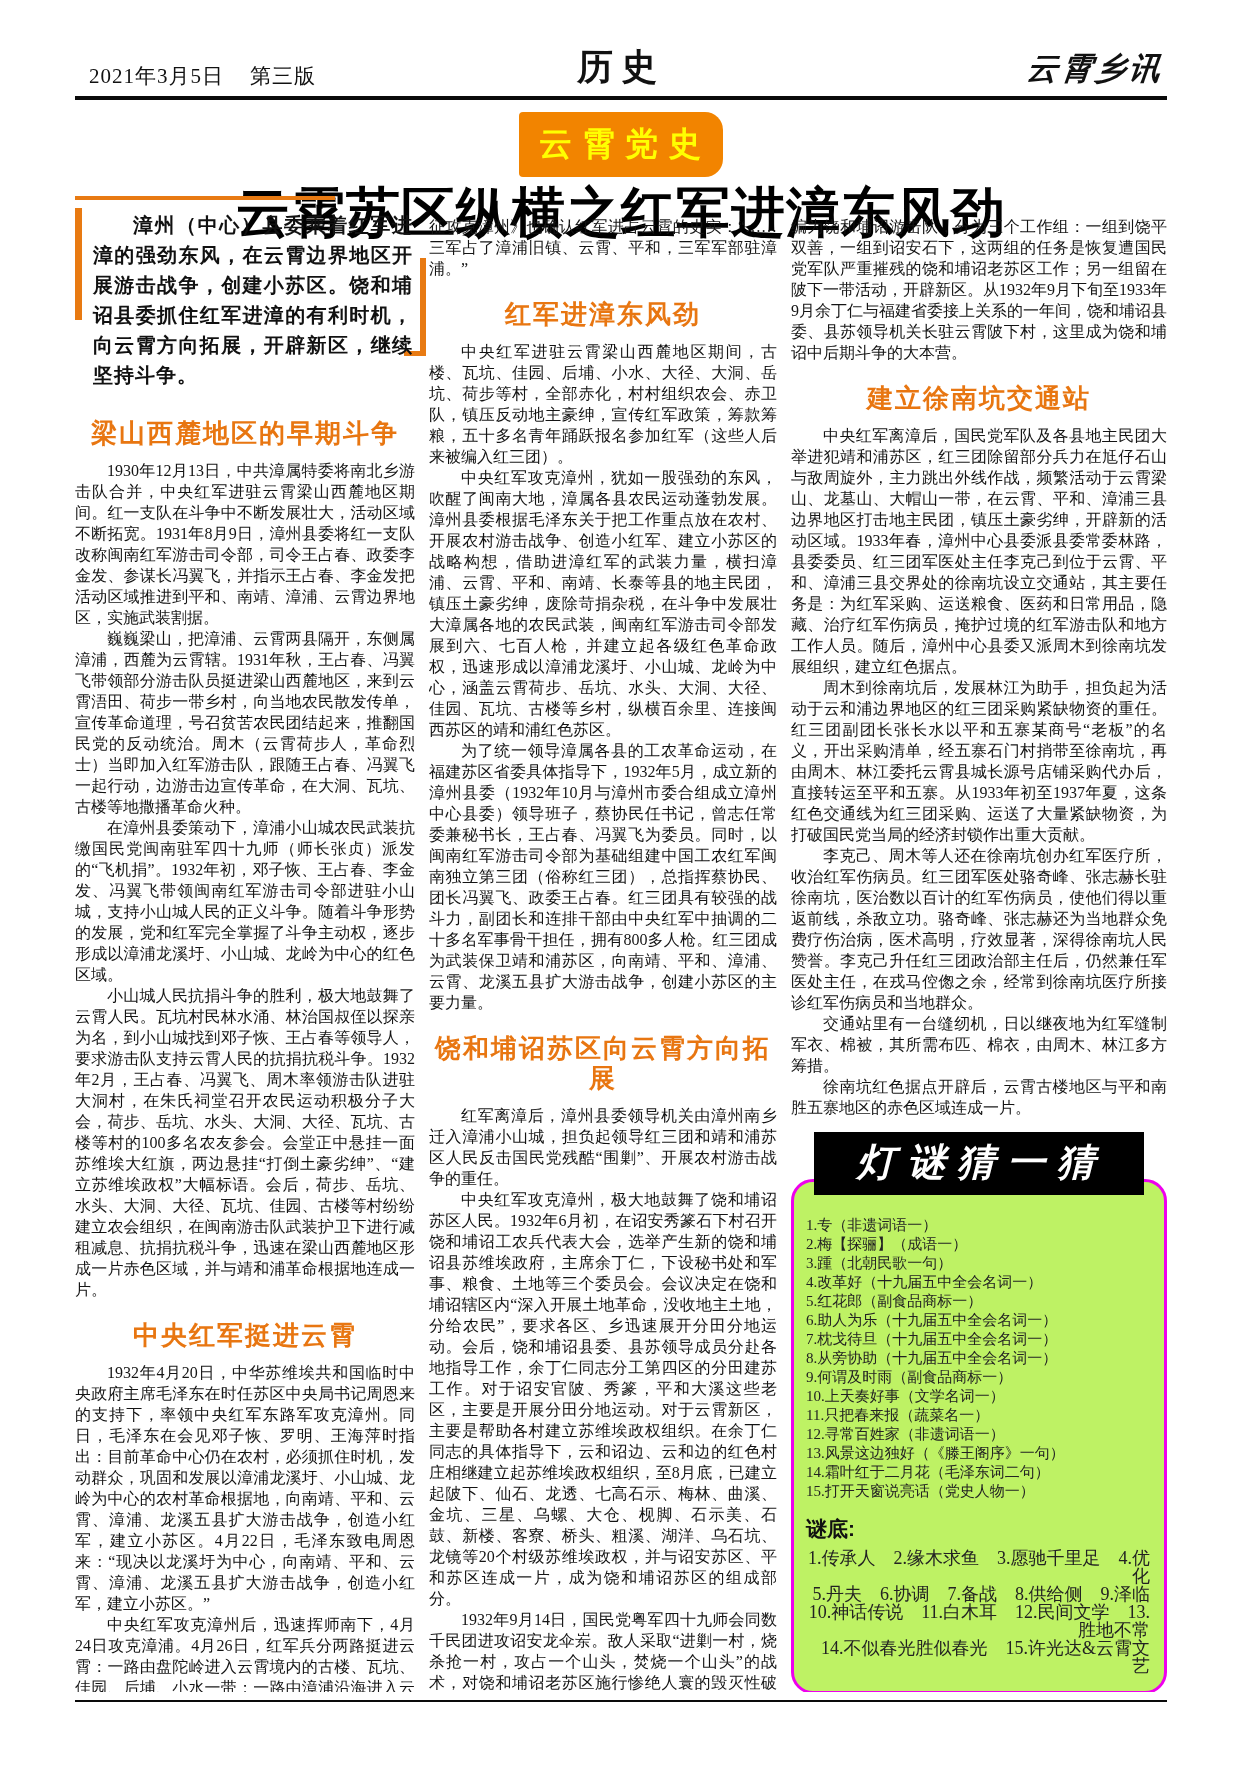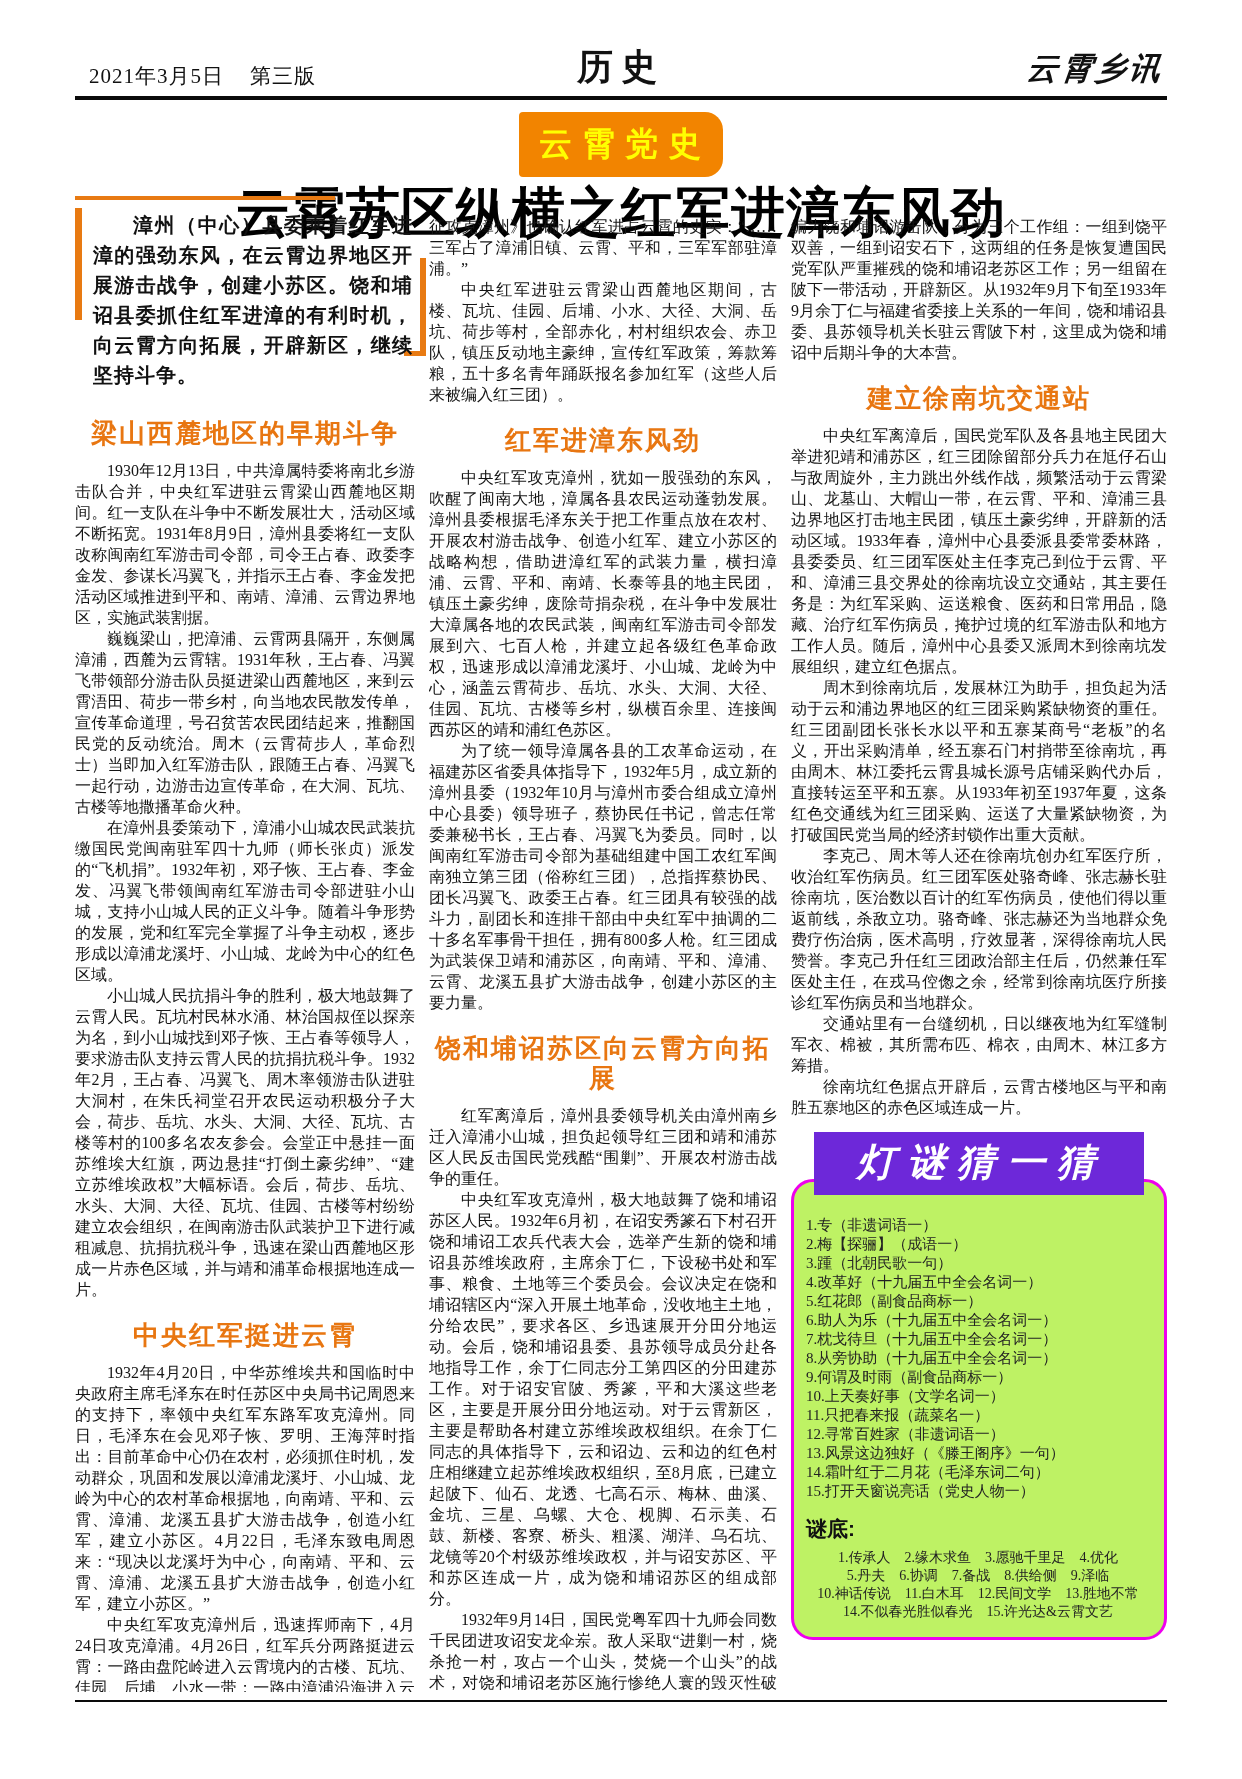--- a/index.html
+++ b/index.html
@@ -33,25 +33,25 @@
 
   
   .k-intro { position:relative; font-weight:bold; font-size:20px; line-height:30px; letter-spacing:1px; padding:14px 2px 8px 18px; margin-bottom:6px; text-indent:2em; }
   .k-intro::before { content:""; position:absolute; top:0; left:0; width:260px; height:4px; background:#e87a12; }
   .k-intro::after { content:""; position:absolute; top:12px; left:0; width:7px; height:112px; background:#e87a12; }
   .intro-bar-right { position:absolute; left:345px; top:62px; width:6px; height:98px; background:#e87a12; }
   .intro-bar-right::after { content:""; position:absolute; bottom:0; right:6px; width:16px; height:5px; background:#e87a12; }
 
   
   .riddle { position:relative; margin-top:14px; }
-  .riddle-head { position:relative; z-index:2; width:88%; margin:0 auto; background:#6d28d9; color:#ffffff; text-align:center; font-size:38px; font-weight:bold; font-style:italic; letter-spacing:12px; padding:5px 0 7px 6px; font-family:"Liberation Serif","DejaVu Serif",serif; }
+  .riddle-head { position:relative; z-index:2; width:88%; margin:0 auto; background:#000000; color:#ffffff; text-align:center; font-size:38px; font-weight:bold; font-style:italic; letter-spacing:12px; padding:5px 0 7px 6px; font-family:"Liberation Serif","DejaVu Serif",serif; }
   .riddle-body { position:relative; z-index:1; margin-top:-16px; border:3px solid #ee00ee; border-radius:22px; background:#bef264; padding:34px 14px 16px 12px; }
   .riddle-item { font-size:15px; line-height:19px; color:#222; text-align:left; }
   .answers-label { font-weight:bold; font-size:21px; margin:14px 0 6px 0; font-family:"Liberation Sans","DejaVu Sans",sans-serif; color:#111; }
-  .answer-line { font-size:14px; line-height:18px; color:#222; text-align:center; }
+  .answer-line { font-size:18px; line-height:18px; color:#222; text-align:right; }
 
   
   .bottom-rule { position:absolute; top:1700px; left:75px; width:1092px; height:2px; background:#0a0a0a; }
 </style>
 </head>
 <body>
 
 <div class="page">
 
   <div class="masthead">
@@ -79,22 +79,22 @@
         <div class="block k-p">在漳州县委策动下，漳浦小山城农民武装抗缴国民党闽南驻军四十九师（师长张贞）派发的“飞机捐”。1932年初，邓子恢、王占春、李金发、冯翼飞带领闽南红军游击司令部进驻小山城，支持小山城人民的正义斗争。随着斗争形势的发展，党和红军完全掌握了斗争主动权，逐步形成以漳浦龙溪圩、小山城、龙岭为中心的红色区域。</div>
         <div class="block k-p">小山城人民抗捐斗争的胜利，极大地鼓舞了云霄人民。瓦坑村民林水涌、林治国叔侄以探亲为名，到小山城找到邓子恢、王占春等领导人，要求游击队支持云霄人民的抗捐抗税斗争。1932年2月，王占春、冯翼飞、周木率领游击队进驻大洞村，在朱氏祠堂召开农民运动积极分子大会，荷步、岳坑、水头、大洞、大径、瓦坑、古楼等村的100多名农友参会。会堂正中悬挂一面苏维埃大红旗，两边悬挂“打倒土豪劣绅”、“建立苏维埃政权”大幅标语。会后，荷步、岳坑、水头、大洞、大径、瓦坑、佳园、古楼等村纷纷建立农会组织，在闽南游击队武装护卫下进行减租减息、抗捐抗税斗争，迅速在梁山西麓地区形成一片赤色区域，并与靖和浦革命根据地连成一片。</div>
         <div class="block k-h">中央红军挺进云霄</div>
         <div class="block k-p">1932年4月20日，中华苏维埃共和国临时中央政府主席毛泽东在时任苏区中央局书记周恩来的支持下，率领中央红军东路军攻克漳州。同日，毛泽东在会见邓子恢、罗明、王海萍时指出：目前革命中心仍在农村，必须抓住时机，发动群众，巩固和发展以漳浦龙溪圩、小山城、龙岭为中心的农村革命根据地，向南靖、平和、云霄、漳浦、龙溪五县扩大游击战争，创造小红军，建立小苏区。4月22日，毛泽东致电周恩来：“现决以龙溪圩为中心，向南靖、平和、云霄、漳浦、龙溪五县扩大游击战争，创造小红军，建立小苏区。”</div>
         <div class="block k-p">中央红军攻克漳州后，迅速挥师南下，4月24日攻克漳浦。4月26日，红军兵分两路挺进云霄：一路由盘陀岭进入云霄境内的古楼、瓦坑、佳园、后埔、小水一带；一路由漳浦沿海进入云霄境内的浯田、荷步、岳坑一带。驻守云霄县城的国民党四十九师残部仓皇后撤，退据诏安。4月27日晚，红军侦察小分队搜索进入云霄县城，国民党云霄县长带着一队警员连夜出逃。</div>
       </div>
 
     <div class="col col-2">
 
     <div class="block k-pc">征攻克漳州》也确认红军进占云霄的史实：“……三军占了漳浦旧镇、云霄、平和，三军军部驻漳浦。”</div>
+        <div class="block k-h">红军进漳东风劲</div>
         <div class="block k-p">中央红军进驻云霄梁山西麓地区期间，古楼、瓦坑、佳园、后埔、小水、大径、大洞、岳坑、荷步等村，全部赤化，村村组织农会、赤卫队，镇压反动地主豪绅，宣传红军政策，筹款筹粮，五十多名青年踊跃报名参加红军（这些人后来被编入红三团）。</div>
-        <div class="block k-h">红军进漳东风劲</div>
         <div class="block k-p">中央红军攻克漳州，犹如一股强劲的东风，吹醒了闽南大地，漳属各县农民运动蓬勃发展。漳州县委根据毛泽东关于把工作重点放在农村、开展农村游击战争、创造小红军、建立小苏区的战略构想，借助进漳红军的武装力量，横扫漳浦、云霄、平和、南靖、长泰等县的地主民团，镇压土豪劣绅，废除苛捐杂税，在斗争中发展壮大漳属各地的农民武装，闽南红军游击司令部发展到六、七百人枪，并建立起各级红色革命政权，迅速形成以漳浦龙溪圩、小山城、龙岭为中心，涵盖云霄荷步、岳坑、水头、大洞、大径、佳园、瓦坑、古楼等乡村，纵横百余里、连接闽西苏区的靖和浦红色苏区。</div>
         <div class="block k-p">为了统一领导漳属各县的工农革命运动，在福建苏区省委具体指导下，1932年5月，成立新的漳州县委（1932年10月与漳州市委合组成立漳州中心县委）领导班子，蔡协民任书记，曾志任常委兼秘书长，王占春、冯翼飞为委员。同时，以闽南红军游击司令部为基础组建中国工农红军闽南独立第三团（俗称红三团），总指挥蔡协民、团长冯翼飞、政委王占春。红三团具有较强的战斗力，副团长和连排干部由中央红军中抽调的二十多名军事骨干担任，拥有800多人枪。红三团成为武装保卫靖和浦苏区，向南靖、平和、漳浦、云霄、龙溪五县扩大游击战争，创建小苏区的主要力量。</div>
         <div class="block k-h">饶和埔诏苏区向云霄方向拓展</div>
         <div class="block k-p">红军离漳后，漳州县委领导机关由漳州南乡迁入漳浦小山城，担负起领导红三团和靖和浦苏区人民反击国民党残酷“围剿”、开展农村游击战争的重任。</div>
         <div class="block k-p">中央红军攻克漳州，极大地鼓舞了饶和埔诏苏区人民。1932年6月初，在诏安秀篆石下村召开饶和埔诏工农兵代表大会，选举产生新的饶和埔诏县苏维埃政府，主席余丁仁，下设秘书处和军事、粮食、土地等三个委员会。会议决定在饶和埔诏辖区内“深入开展土地革命，没收地主土地，分给农民”，要求各区、乡迅速展开分田分地运动。会后，饶和埔诏县委、县苏领导成员分赴各地指导工作，余丁仁同志分工第四区的分田建苏工作。对于诏安官陂、秀篆，平和大溪这些老区，主要是开展分田分地运动。对于云霄新区，主要是帮助各村建立苏维埃政权组织。在余丁仁同志的具体指导下，云和诏边、云和边的红色村庄相继建立起苏维埃政权组织，至8月底，已建立起陂下、仙石、龙透、七高石示、梅林、曲溪、金坑、三星、乌螺、大仓、枧脚、石示美、石鼓、新楼、客寮、桥头、粗溪、湖洋、乌石坑、龙镜等20个村级苏维埃政权，并与诏安苏区、平和苏区连成一片，成为饶和埔诏苏区的组成部分。</div>
         <div class="block k-p">1932年9月14日，国民党粤军四十九师会同数千民团进攻诏安龙伞岽。敌人采取“进剿一村，烧杀抢一村，攻占一个山头，焚烧一个山头”的战术，对饶和埔诏老苏区施行惨绝人寰的毁灭性破坏，许多村庄连同周边的整片山林被焚毁，财物被洗劫，数百名县委、县苏及区、乡干部、革命群众被捕杀，饶和埔诏第三连损失惨重，斗争形势异常险恶。更严重的是，由于敌人的重重封锁，饶和埔诏县委失去与上级党组织的联系。刘锡三、余丁仁带领仅存的二、三十名游击队员分路突围。</div>
       </div>
 
     <div class="col col-3">
       <div>

